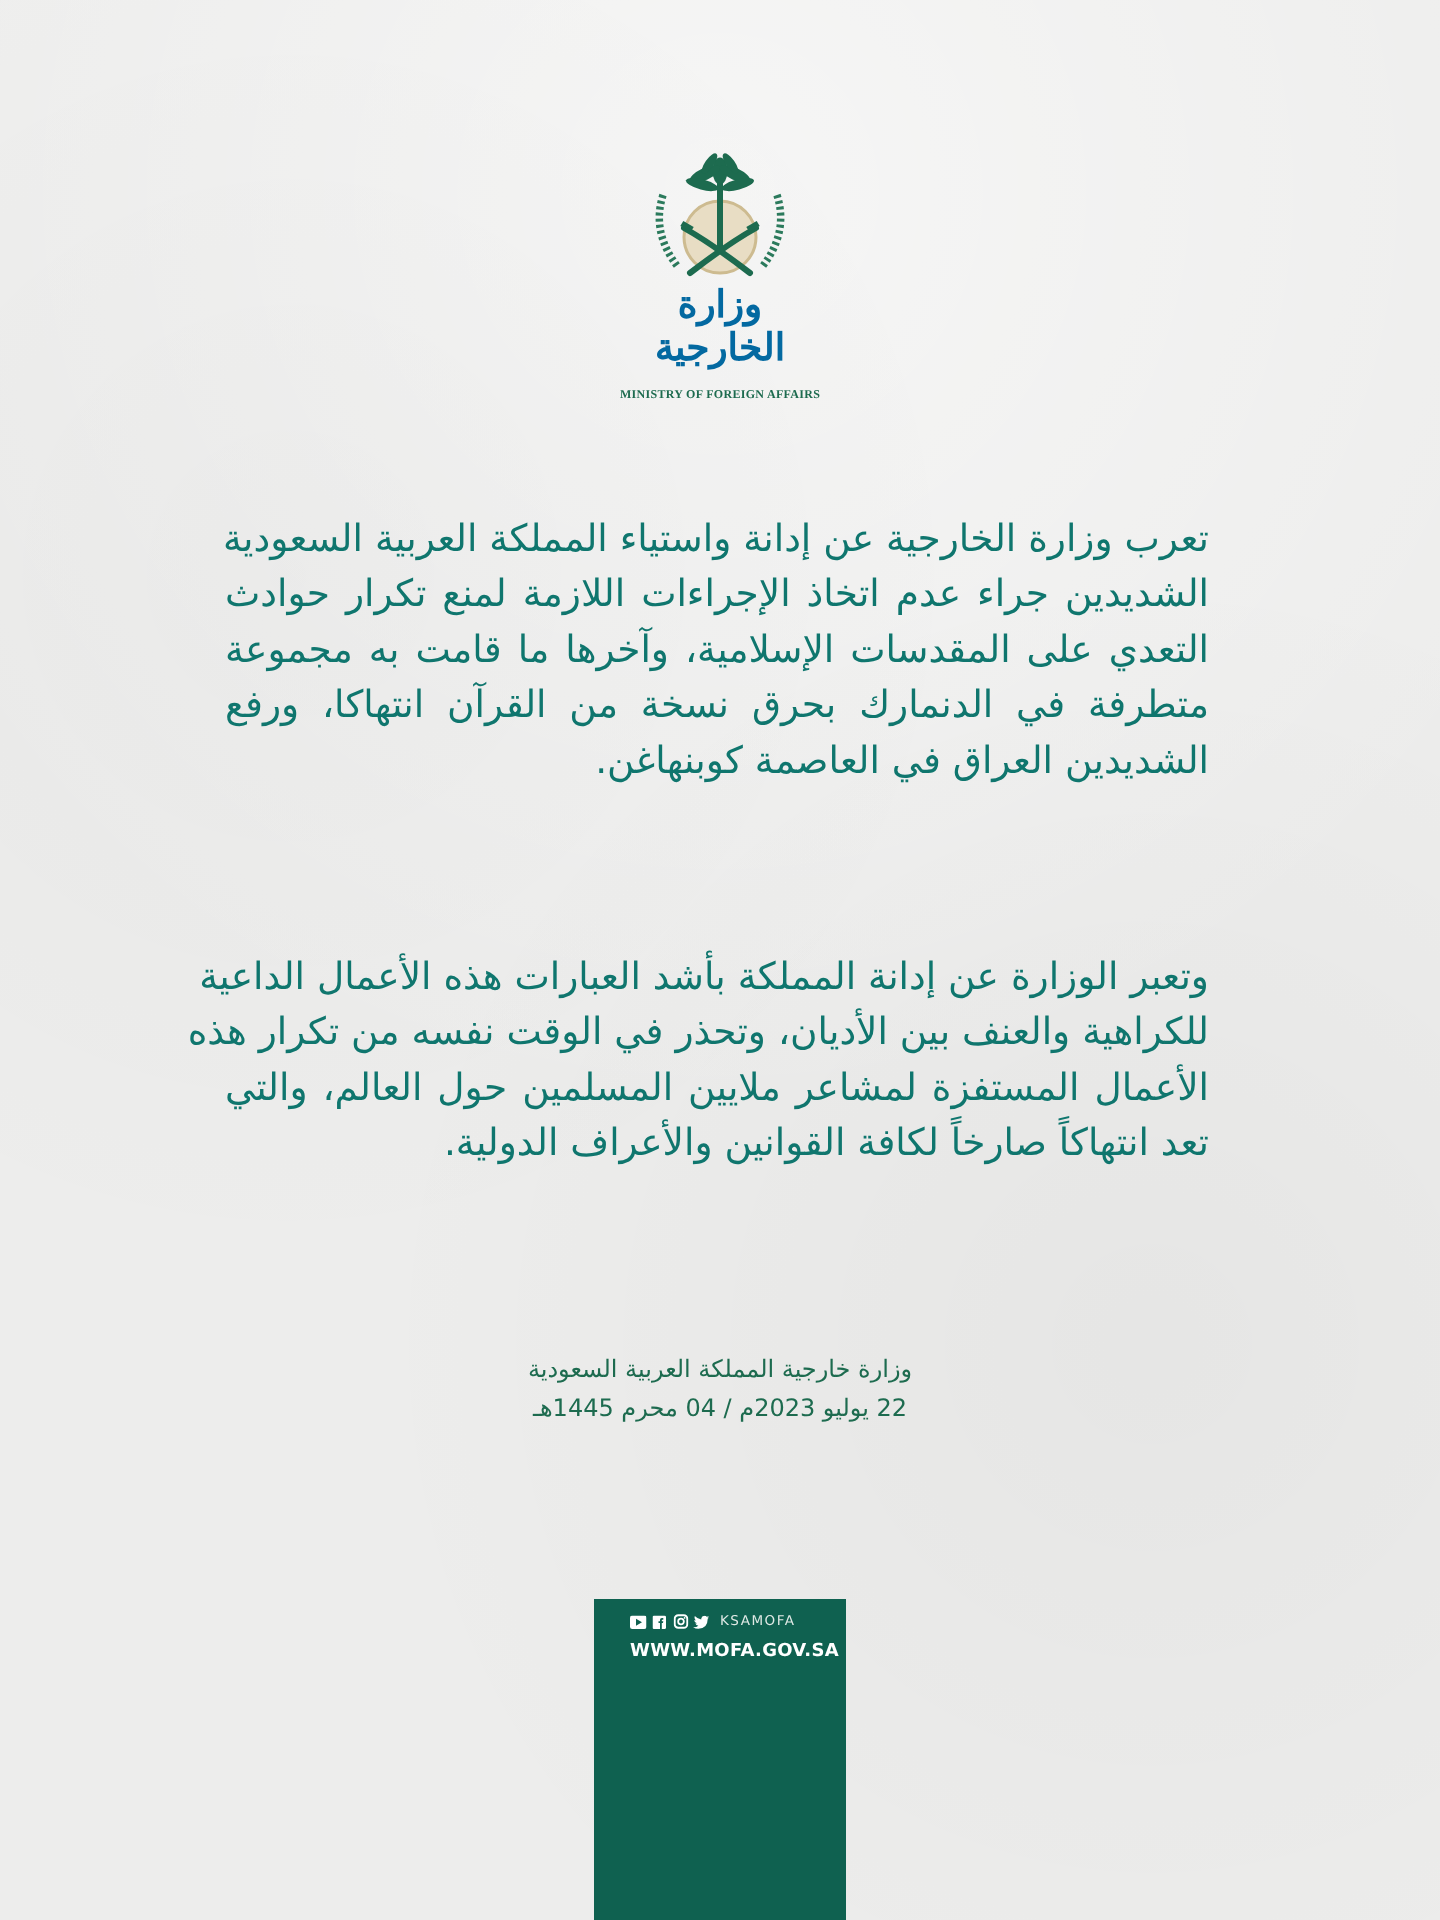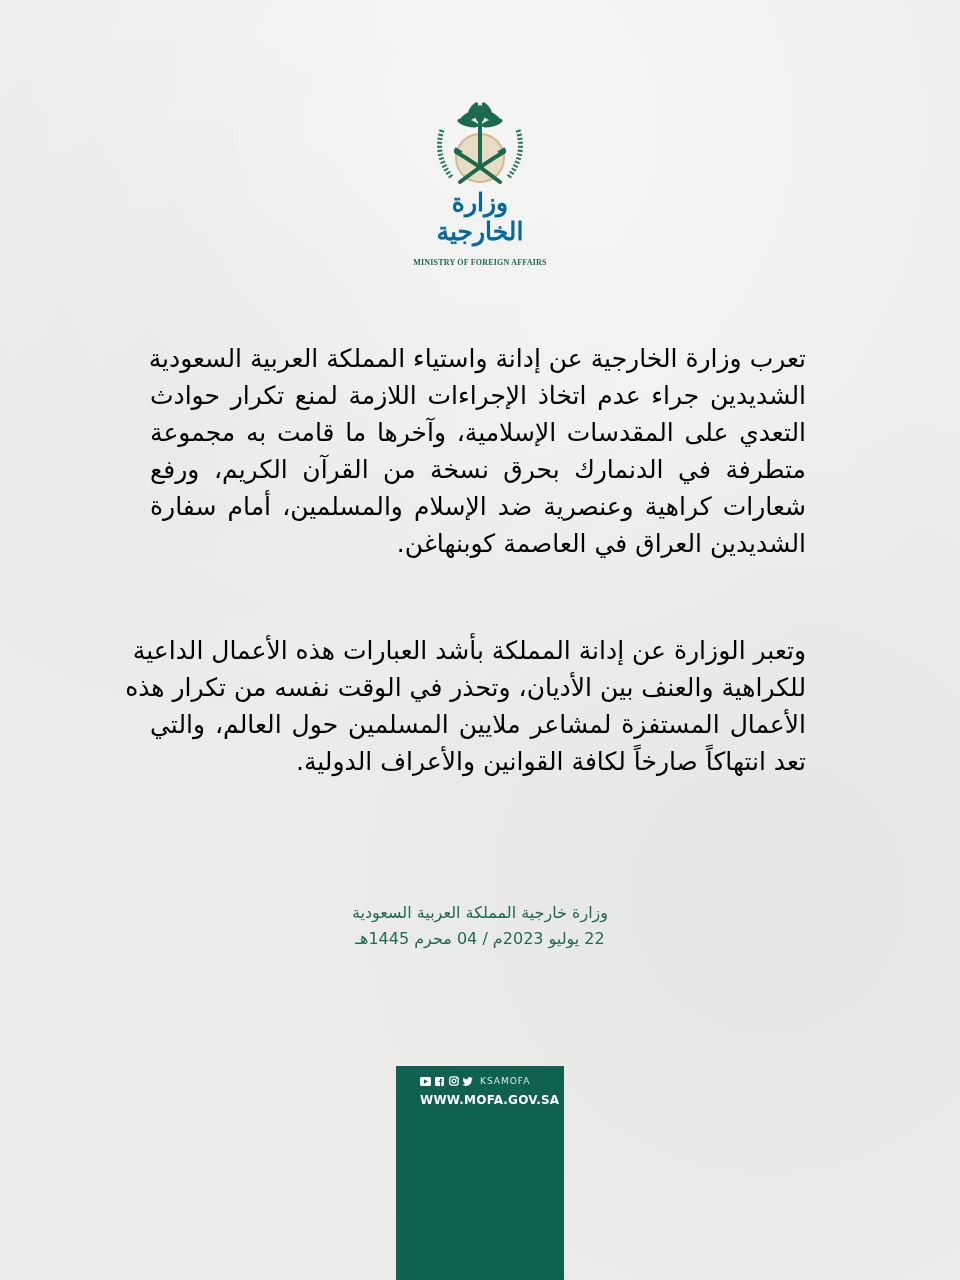--- a/index.html
+++ b/index.html
@@ -12,21 +12,21 @@
       radial-gradient(circle at 50% 10%, rgba(255,255,255,0.5) 0, transparent 50%);
     font-family:"DejaVu Sans", sans-serif;
   }
   .logo{position:absolute;left:412px;top:100px;width:136px;height:140px;}
   .logo svg{display:block;}
   .logo-ar{position:absolute;left:0;right:0;top:88px;text-align:center;direction:rtl;
     font-family:"DejaVu Serif", serif;font-size:25px;color:#0369a1;font-weight:bold;letter-spacing:0;}
   .logo-en{position:absolute;left:0;right:0;top:126px;text-align:center;
     font-family:"Liberation Serif", serif;font-size:8px;font-weight:bold;color:#1d6b4f;white-space:nowrap;letter-spacing:0.2px;margin-top:32px;}
   .body-text{position:absolute;left:150px;width:656px;direction:rtl;text-align:justify;
-    font-family:"DejaVu Sans", sans-serif;font-size:25px;line-height:37px;color:#000000;
+    font-family:"DejaVu Sans", sans-serif;font-size:25px;line-height:37px;color:#0f766e;
     text-align-last:right;}
   .line{display:block;white-space:nowrap;text-align:justify;text-align-last:justify;}
   .line.last{text-align-last:right;}
   .p1{top:340px;}
   .p2{top:632px;}
   .sig{position:absolute;left:300px;width:360px;top:900px;direction:rtl;text-align:center;
     color:#1d6b4f;font-weight:normal;}
   .sig .s1{font-size:16px;line-height:26px;}
   .sig .s2{font-size:16px;line-height:26px;}
   .panel{position:absolute;left:396px;top:1066px;width:168px;height:214px;background:#0f6150;}
@@ -64,22 +64,21 @@
     <rect x="86" y="49" width="8" height="4" fill="#1d6b4f" transform="rotate(-30 90 51)"></rect>
   </svg>
   <div class="logo-ar">وزارة الخارجية</div>
   <div class="logo-en">MINISTRY OF FOREIGN AFFAIRS</div>
 </div>
 
 <div class="body-text p1">
   <span class="line">تعرب وزارة الخارجية عن إدانة واستياء المملكة العربية السعودية</span>
   <span class="line">الشديدين جراء عدم اتخاذ الإجراءات اللازمة لمنع تكرار حوادث</span>
   <span class="line">التعدي على المقدسات الإسلامية، وآخرها ما قامت به مجموعة</span>
-  <span class="line">متطرفة في الدنمارك بحرق نسخة من القرآن الكريم، ورفع</span>
-  <span class="line">شعارات كراهية وعنصرية ضد الإسلام والمسلمين، أمام سفارة</span>
+  <span class="line">متطرفة في الدنمارك بحرق نسخة من القرآن انتهاكا، ورفع</span>
   <span class="line last">الشديدين العراق في العاصمة كوبنهاغن.</span>
 </div>
 
 <div class="body-text p2">
   <span class="line">وتعبر الوزارة عن إدانة المملكة بأشد العبارات هذه الأعمال الداعية</span>
   <span class="line">للكراهية والعنف بين الأديان، وتحذر في الوقت نفسه من تكرار هذه</span>
   <span class="line">الأعمال المستفزة لمشاعر ملايين المسلمين حول العالم، والتي</span>
   <span class="line last">تعد انتهاكاً صارخاً لكافة القوانين والأعراف الدولية.</span>
 </div>
 

